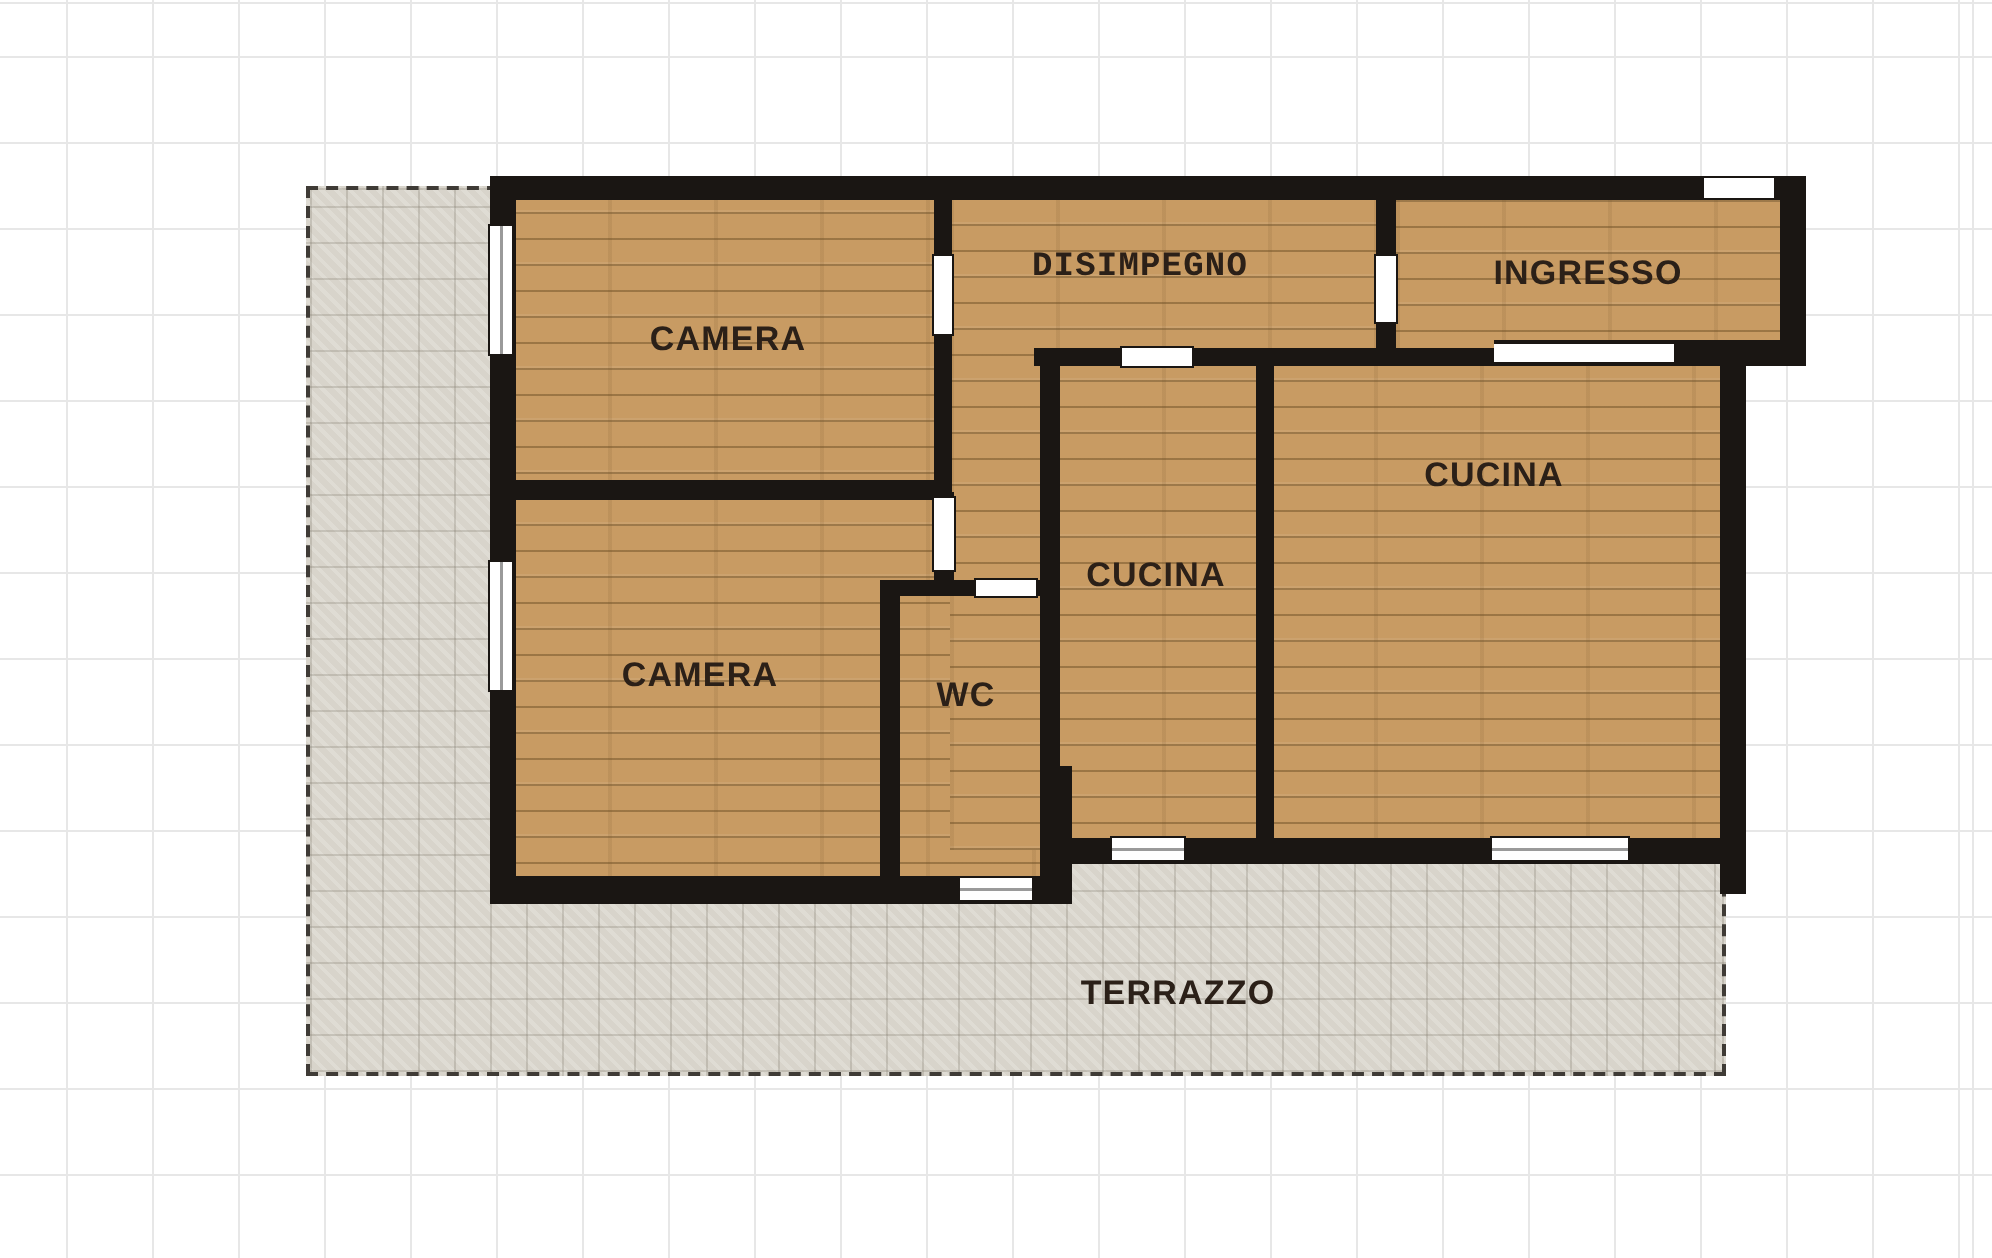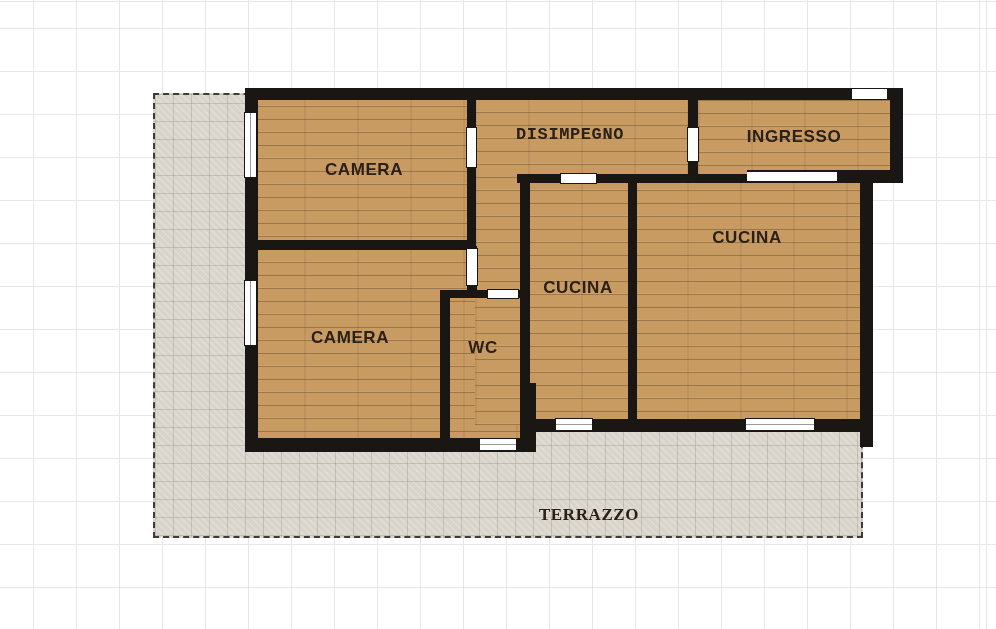--- a/index.html
+++ b/index.html
@@ -83,15 +83,15 @@
   <div class="abs door" style="left:687px;top:127px;width:12px;height:35px;"></div>
   <div class="abs open-h" style="left:747px;top:170px;width:90px;height:13px;"></div>
 
   <div class="room-label" style="left:364px;top:170px;">CAMERA</div>
   <div class="room-label" style="left:350px;top:338px;">CAMERA</div>
   <div class="room-label" style="left:570px;top:134px;font-family:Liberation Mono, monospace;">DISIMPEGNO</div>
   <div class="room-label" style="left:794px;top:137px;">INGRESSO</div>
   <div class="room-label" style="left:747px;top:238px;">CUCINA</div>
   <div class="room-label" style="left:578px;top:288px;">CUCINA</div>
   <div class="room-label" style="left:483px;top:348px;">WC</div>
-  <div class="room-label" style="left:589px;top:515px;font-family:Liberation Serif, serif;">TERRAZZO</div>
+  <div class="room-label" style="left:589px;top:497px;">TERRAZZO</div>
 
 </div>
 
 </body></html>

